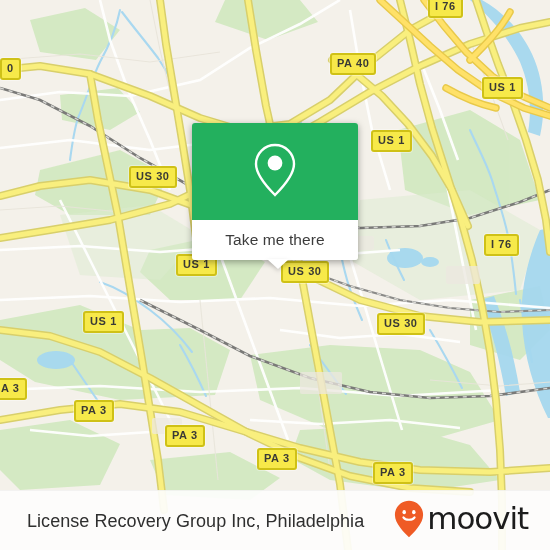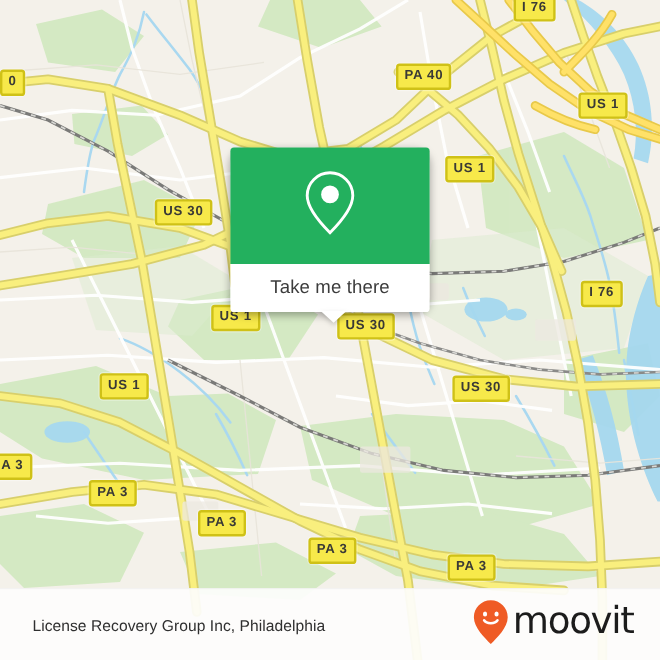--- a/index.html
+++ b/index.html
@@ -29,21 +29,21 @@
     white-space:nowrap;
     font-family:"Liberation Sans", sans-serif;
     box-shadow:0 0 0 1px rgba(255,255,255,.35);
   }
 
   
   #popup{
     position:absolute;
     left:192px;top:123px;
     width:166px;
-    border-radius:13px;
+    border-radius:3px;
     box-shadow:0 2px 7px rgba(0,0,0,.35);
     overflow:visible;
     z-index:40;
   }
   #popup-head{
     height:97px;
     background:#23b05e;
     border-radius:3px 3px 0 0;
     display:flex;align-items:center;justify-content:center;
   }
@@ -86,21 +86,21 @@
   #bottombar{
     position:absolute;left:0;top:490px;width:550px;height:60px;
     background:rgba(253,253,252,.93);
     display:flex;align-items:center;
     z-index:35;
     border-top:1px solid rgba(0,0,0,.04);
   }
   #place-title{
     margin-left:27px;
     color:#2f2f2f;
-    font-size:13px;
+    font-size:18px;
     letter-spacing:.05px;
     white-space:nowrap;
     font-family:"Liberation Sans", sans-serif;
   }
   #brand{
     position:absolute;right:22px;top:50%;transform:translateY(-50%);
     display:flex;align-items:flex-start;gap:3px;
   }
   #brand-text{
     color:#1c1c1c;

